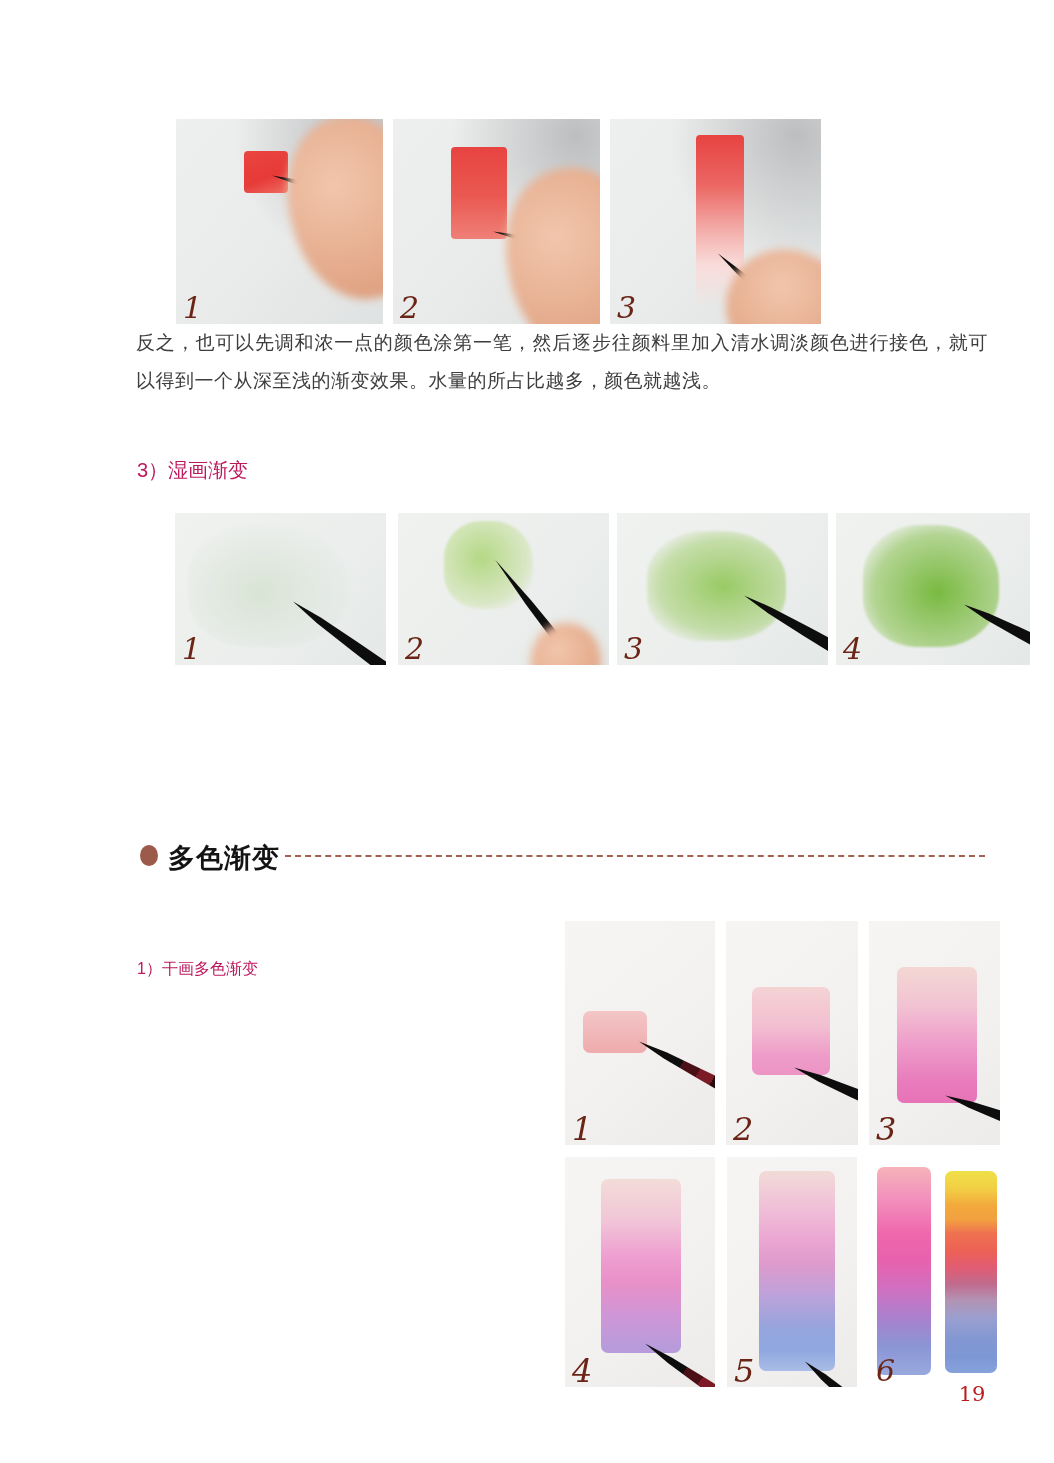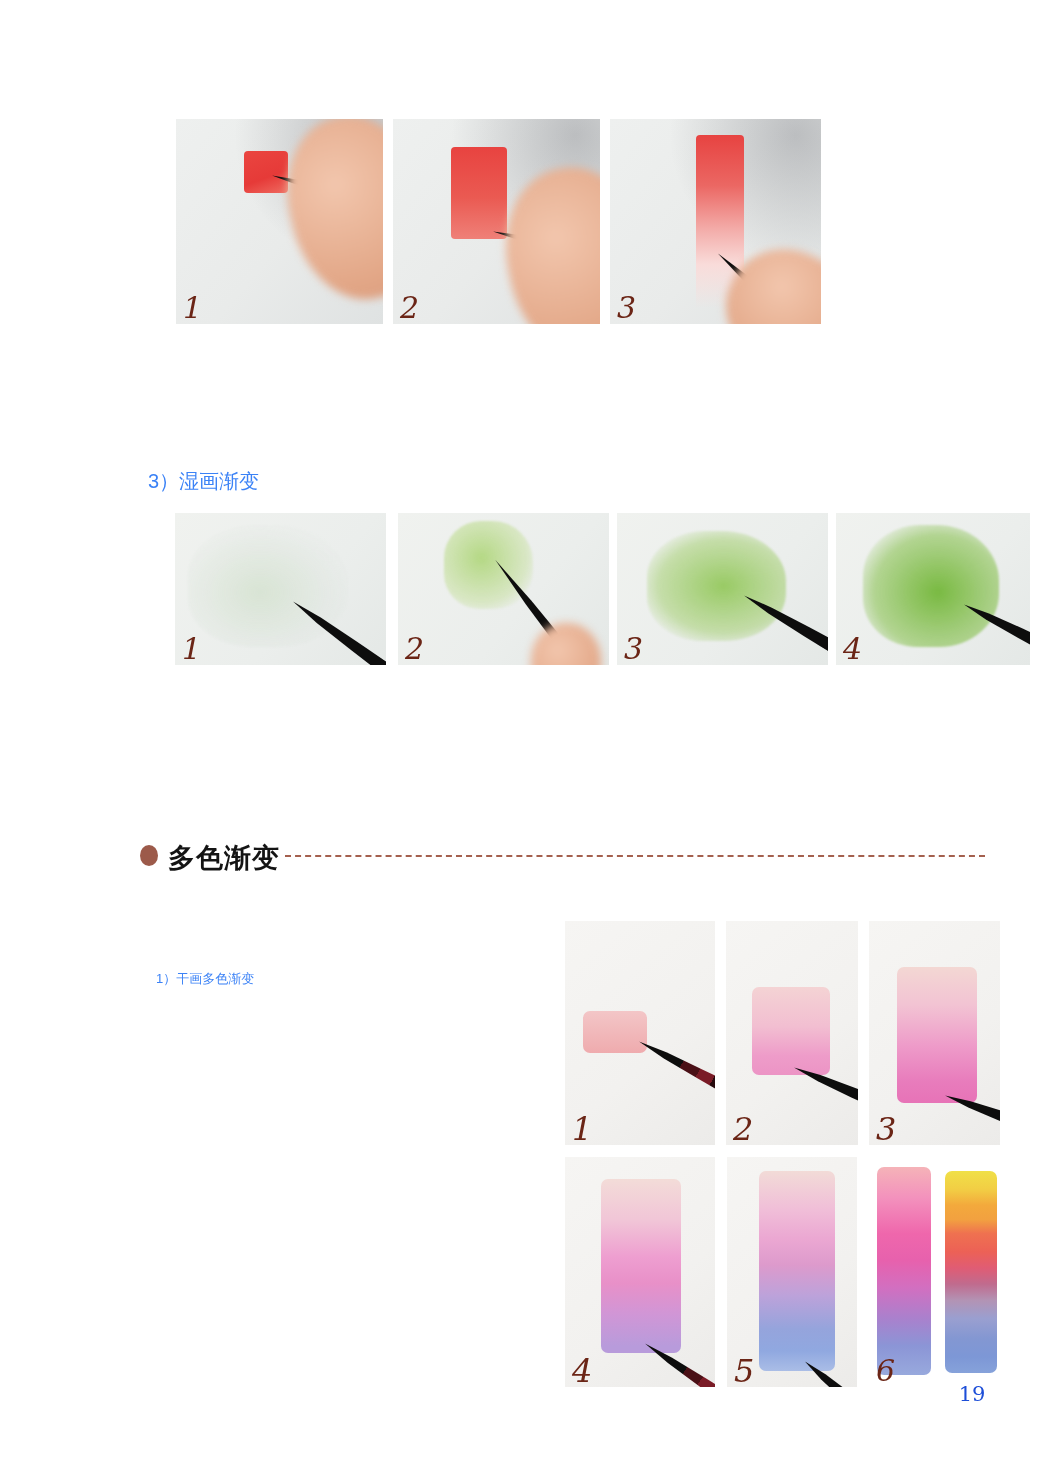--- a/index.html
+++ b/index.html
@@ -12,21 +12,21 @@
   .num{position:absolute;left:7px;bottom:1px;font-family:"DejaVu Serif","Liberation Serif",serif;
        font-style:italic;font-size:30px;line-height:1;color:#6b2516;}
   .brush{position:absolute;height:13px;transform-origin:0 50%;background:#0d0d0d;
          clip-path:polygon(0 50%,26% 24%,62% 10%,100% 0,100% 100%,62% 90%,26% 76%);}
   .brush.ferrule{background:linear-gradient(90deg,#0d0d0d 0 46%,#9a9a9a 46% 52%,#151515 52% 100%);}
   .brush.maroon{background:linear-gradient(90deg,#0d0d0d 0 42%,#4a1016 42% 58%,#7a1b26 58% 72%,#260a0d 72% 100%);}
   .hand{position:absolute;border-radius:48%;background:radial-gradient(circle at 38% 35%,#f2c6ad,#e2a686 70%,#d79a7c);filter:blur(4px);}
 
   
   .para{position:absolute;font-size:19px;line-height:38px;letter-spacing:.5px;text-align:justify;margin:0;color:#3d3d3d;}
-  .h-small{position:absolute;font-size:20px;font-weight:400;margin:12px;color:#3b82f6;}
+  .h-small{position:absolute;font-size:20px;font-weight:400;margin:1px;color:#be185d;}
 
   
   #ph-r1{left:136px;top:103px;width:207px;height:205px;}
   #ph-r2{left:353px;top:103px;width:207px;height:205px;}
   #ph-r3{left:570px;top:103px;width:211px;height:205px;}
   #ph-r1 .swatch{position:absolute;left:68px;top:32px;width:44px;height:42px;border-radius:4px;
       background:linear-gradient(160deg,#ea4540,#e63a38 60%,#ef6a60);}
   #ph-r1 .brush{left:96px;top:50px;width:135px;transform:rotate(15deg);}
   #ph-r1 .hand{right:-42px;top:-4px;width:135px;height:185px;transform:rotate(-14deg);}
   #ph-r2 .swatch{position:absolute;left:58px;top:28px;width:56px;height:92px;border-radius:4px;
@@ -59,21 +59,21 @@
       background:radial-gradient(ellipse at 55% 55%,rgba(105,178,42,.88),rgba(130,190,70,.55) 60%,rgba(150,200,100,0) 84%);}
   #ph-g4 .brush{left:66%;top:56%;width:52%;transform:rotate(27deg);}
 
   
   .sec-header{position:absolute;left:0;top:840px;width:1024px;height:32px;}
   .bullet{position:absolute;left:140px;top:5px;width:18px;height:21px;border-radius:50%;background:#9c5a4a;}
   .sec-title{position:absolute;left:168px;top:0;font-size:27px;font-weight:700;color:#141414;letter-spacing:1px;}
   .dash-line{position:absolute;left:285px;top:15px;width:700px;border-top:2px dashed #a4604e;}
 
   
-  #subhead{left:144px;top:958px;font-size:13px;}
+  #subhead{left:136px;top:958px;font-size:16px;}
   #leftpara{left:136px;top:1006px;width:374px;line-height:37px;}
 
   .rph{background:linear-gradient(140deg,#f6f5f3 0%,#f2f1ef 60%,#ecebe9 100%);}
   #ph-p1{left:525px;top:905px;width:150px;height:224px;}
   #ph-p2{left:686px;top:905px;width:132px;height:224px;}
   #ph-p3{left:829px;top:905px;width:131px;height:224px;}
   #ph-p4{left:525px;top:1141px;width:150px;height:230px;}
   #ph-p5{left:687px;top:1141px;width:130px;height:230px;}
   #ph-p6{left:829px;top:1141px;width:145px;height:230px;background:none;}
   .pswatch{position:absolute;border-radius:7px;}
@@ -92,21 +92,21 @@
   #ph-p5 .pswatch{left:32px;top:14px;width:76px;height:200px;
       background:linear-gradient(180deg,#f2dbd7 0%,#f0bdd8 20%,#eba7d2 34%,#dd9acc 47%,#bda2da 62%,#95a4dc 79%,#90a8e0 90%,#aabde6 100%);}
   #ph-p5 .brush{left:78px;top:198px;width:92px;transform:rotate(40deg);}
   #ph-p6 .strip-a{position:absolute;left:8px;top:10px;width:54px;height:208px;border-radius:7px;
       background:linear-gradient(180deg,#f5b3b8 0%,#f391bd 15%,#ef67ac 32%,#e761ad 45%,#d26fc0 58%,#a981cd 73%,#8b95d6 86%,#98a9dd 100%);}
   #ph-p6 .strip-b{position:absolute;left:76px;top:14px;width:52px;height:202px;border-radius:7px;
       background:linear-gradient(180deg,#f0e048 0%,#f2ce44 9%,#f3a93c 17%,#f2a140 24%,#ef7150 31%,#ec6156 40%,#e05c74 48%,#c06b8e 56%,#b393b4 64%,#9a9fd0 73%,#8397d2 83%,#7d97d6 92%,#86a2da 100%);}
   .rph .num{font-size:32px;bottom:0;}
 
   .page-num{position:absolute;left:948px;top:1382px;width:48px;text-align:center;
-      font-family:"DejaVu Serif","Liberation Serif",serif;font-size:21px;color:#1d4ed8;}
+      font-family:"DejaVu Serif","Liberation Serif",serif;font-size:21px;color:#b91c1c;}
 </style>
 </head>
 <body>
 
 <div class="page">
 
   <figure class="photo" id="ph-r1">
     <span class="shade"></span>
     <span class="swatch"></span>
     <span class="brush"></span>
@@ -121,20 +121,21 @@
     <figcaption class="num">2</figcaption>
   </figure>
   <figure class="photo" id="ph-r3">
     <span class="shade"></span>
     <span class="swatch"></span>
     <span class="brush"></span>
     <span class="hand"></span>
     <figcaption class="num">3</figcaption>
   </figure>
 
+  <p class="para" style="left:136px;top:324px;width:852px;">反之，也可以先调和浓一点的颜色涂第一笔，然后逐步往颜料里加入清水调淡颜色进行接色，就可以得到一个从深至浅的渐变效果。水量的所占比越多，颜色就越浅。</p>
 
   <h3 class="h-small" style="left:136px;top:456px;">3）湿画渐变</h3>
 
   <figure class="photo gph" id="ph-g1">
     <span class="gpatch"></span>
     <span class="brush"></span>
     <figcaption class="num">1</figcaption>
   </figure>
   <figure class="photo gph" id="ph-g2">
     <span class="gpatch"></span>

